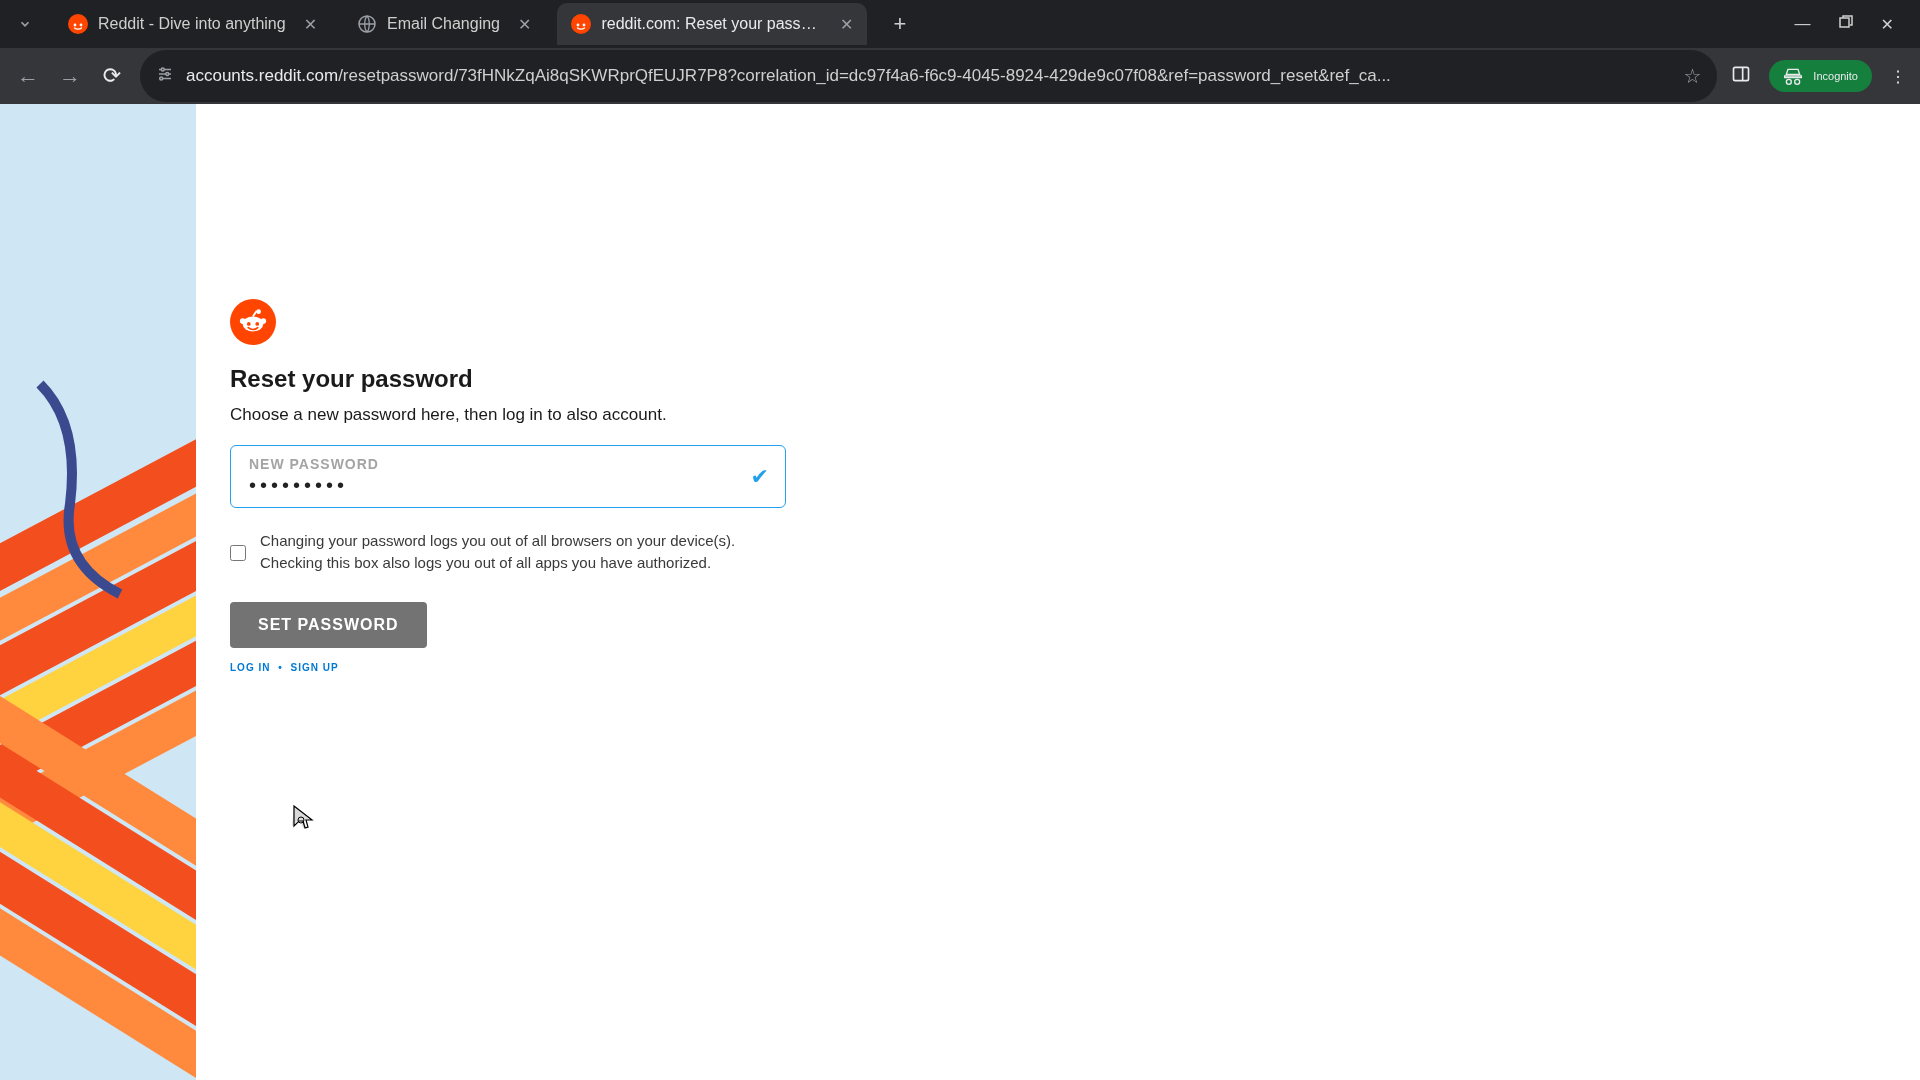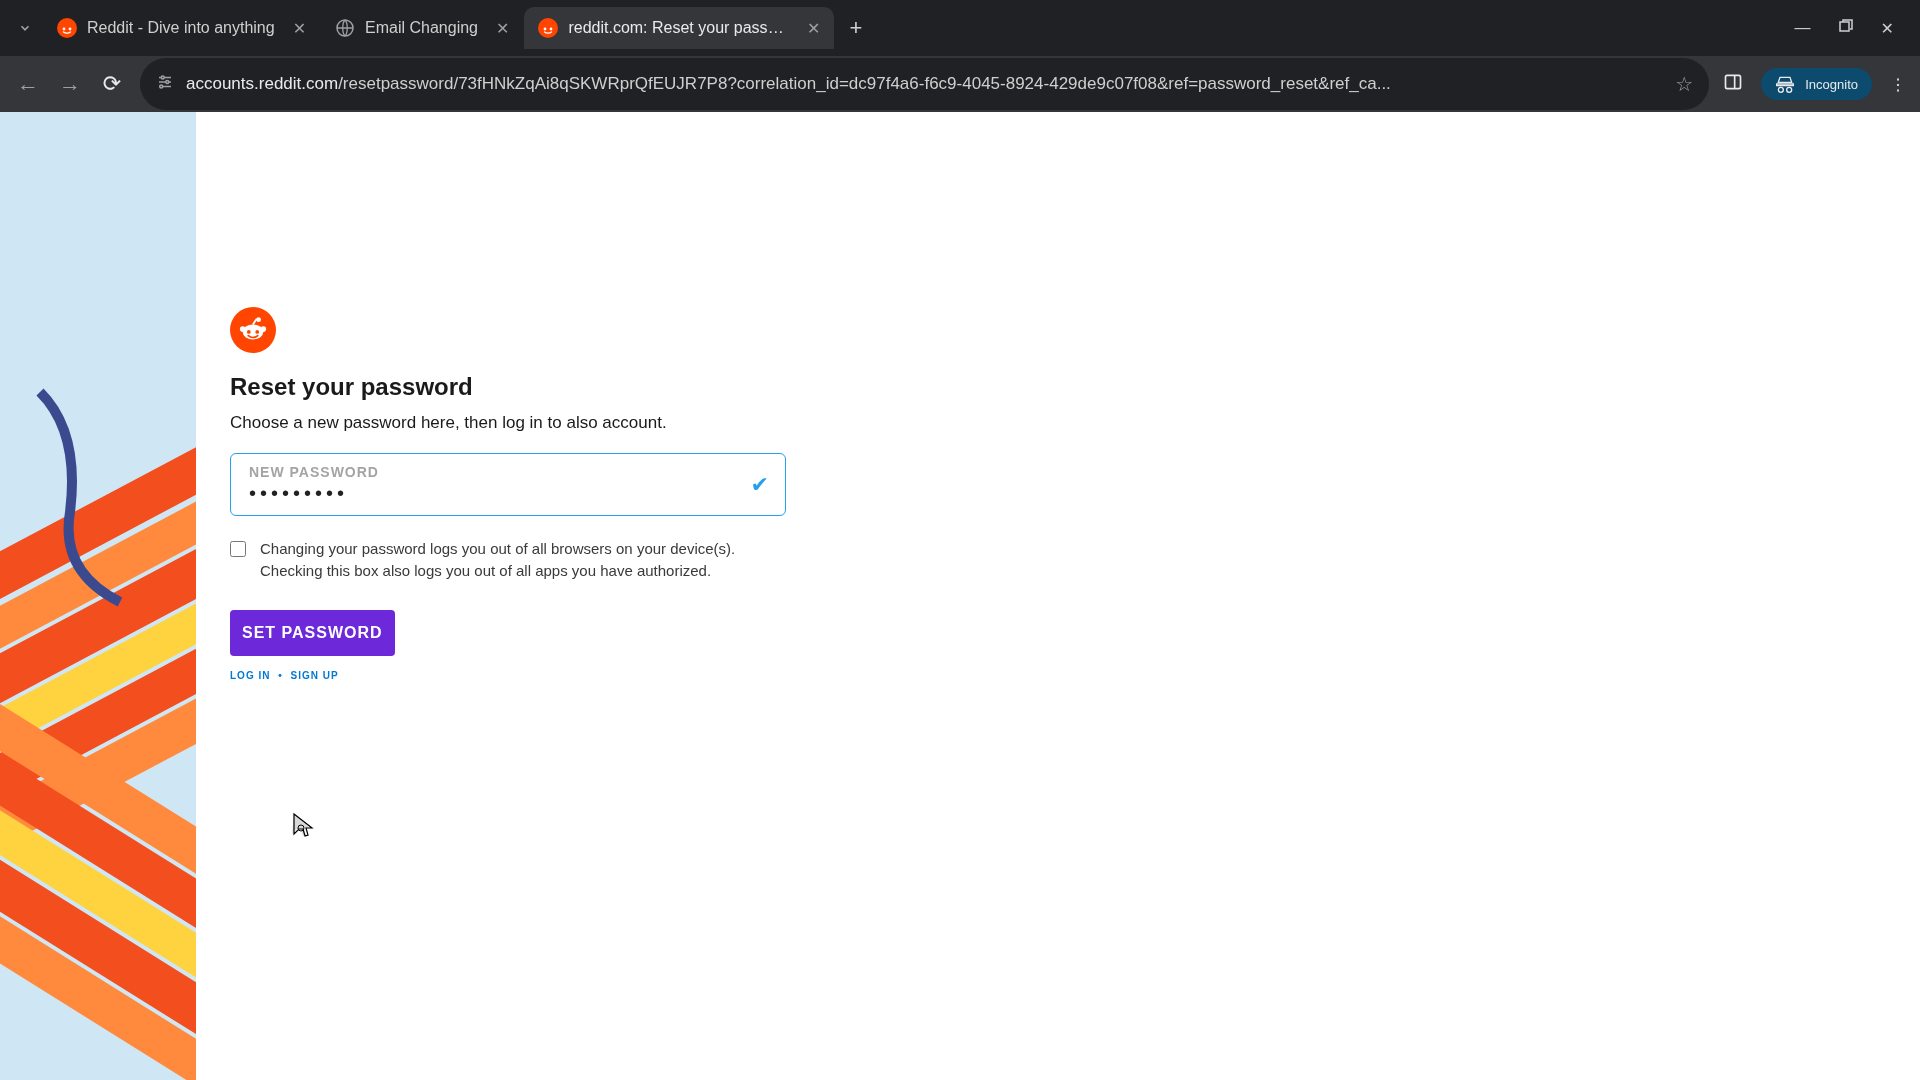--- a/index.html
+++ b/index.html
@@ -1,62 +1,62 @@
 <!DOCTYPE html>
 <html><head>
 <meta charset="utf-8">
 <style>
   * { box-sizing: border-box; margin: 0; padding: 0; }
   body { font-family: "Segoe UI", Arial, sans-serif; background: #fff; width: 1920px; height: 1080px; overflow: hidden; }
 
   
   .chrome { background: #202124; }
-  .tabbar { display: flex; align-items: center; height: 56px; padding: 8px 8px; gap: 1px; }
+  .tabbar { display: flex; align-items: center; height: 48px; padding: 8px 8px; gap: 12px; }
   .tab-prefix { width: 34px; height: 34px; border-radius: 50%; display:flex;align-items:center;justify-content:center; color:#9aa0a6; }
   .tab { display:flex; align-items:center; gap:10px; height: 42px; padding: 0 14px; color:#cfcfcf; font-size: 16px; max-width: 310px; border-top-left-radius: 10px; border-top-right-radius: 10px; }
   .tab.active { background:#35363a; color:#e8eaed; }
   .tab .favicon { width:20px; height:20px; display:inline-flex; align-items:center; justify-content:center; }
   .tab .title { white-space: nowrap; overflow:hidden; text-overflow: ellipsis; flex:1; }
   .tab .close { color:#9aa0a6; font-size:16px; margin-left:8px; }
   .newtab { color:#cfcfcf; font-size:22px; padding:0 14px; }
   .winctrls { margin-left:auto; display:flex; gap:28px; color:#cfcfcf; padding-right:18px; font-size:16px; }
 
   .toolbar { display:flex; align-items:center; height:56px; background:#35363a; padding:0 14px; gap:14px; }
   .navbtn { color:#9aa0a6; font-size:22px; width:28px; text-align:center; }
   .navbtn.enabled { color:#e8eaed; }
   .addr { flex:1; display:flex; align-items:center; background:#202124; border-radius:28px; height:52px; padding:0 16px; gap:12px; color:#cfcfcf; font-size:17px; overflow:hidden; }
   .addr .tune { color:#9aa0a6; }
   .addr .url { white-space:nowrap; overflow:hidden; text-overflow:ellipsis; flex:1; }
   .addr .host { color:#e8eaed; }
   .addr .star { color:#9aa0a6; font-size:20px; }
   .rcluster { display:flex; align-items:center; gap:18px; color:#e8eaed; }
-  .incog-pill { display:flex; align-items:center; gap:10px; background:#0c4a6e; padding:6px 14px; border-radius:20px; font-size:13px; }
+  .incog-pill { display:flex; align-items:center; gap:10px; background:#15803d; padding:6px 14px; border-radius:20px; font-size:11px; }
 
   
   .page { position:relative; width:100%; height: calc(1080px - 104px); background:#fff; overflow:hidden; }
   .side-art { position:absolute; left:0; top:0; width:196px; height:100%; background:#cfe7f5; overflow:hidden; }
   .side-art svg { position:absolute; top:0; left:0; }
 
   .form-wrap { position:absolute; left:230px; top:195px; width:560px; }
   .reddit-logo { width:46px; height:46px; border-radius:50%; background:#ff4500; display:flex; align-items:center; justify-content:center; margin-bottom:20px; }
   .reddit-logo svg { width:30px; height:30px; }
   h1.title { font-size:24px; font-weight:600; color:#1a1a1b; margin-bottom:12px; }
   p.sub { font-size:17px; color:#1a1a1b; margin-bottom:20px; }
 
   .field { position:relative; width:556px; border:1px solid #ccc; border-radius:6px; padding:10px 46px 10px 18px; margin-bottom:22px; background:#fff; }
   .field.valid { border-color:#24a0ed; }
   .field label { display:block; font-size:14px; letter-spacing:1px; color:#a5a4a4; font-weight:700; text-transform:uppercase; }
   .field input { border:none; outline:none; font-size:20px; letter-spacing:4px; color:#222; width:100%; padding-top:2px; background:transparent; font-family:inherit; }
   .field .check { position:absolute; right:16px; top:50%; transform:translateY(-50%); color:#24a0ed; font-size:22px; }
 
-  .chk-row { display:flex; gap:14px; width:540px; margin-top:4px; margin-bottom:28px; }
+  .chk-row { display:flex; gap:14px; width:540px; margin-top:4px; margin-bottom:28px;align-items:center; }
   .chk-row input[type=checkbox] { width:16px; height:16px; margin-top:3px; flex-shrink:0; }
   .chk-row label { font-size:15px; line-height:1.45; color:#3a3a3a; }
 
-  .submit { background:#6d28d9; color:#fff; border:none; font-weight:800; letter-spacing:1px; font-size:16px; padding:14px 12px; border-radius:4px; cursor:pointer; }
+  .submit { background:#737373; color:#fff; border:none; font-weight:800; letter-spacing:1px; font-size:16px; padding:14px 28px; border-radius:4px; cursor:pointer; }
   .alt-links { margin-top:14px; font-size:10px; font-weight:800; letter-spacing:1px; color:#0079d3; }
   .alt-links a { color:#0079d3; text-decoration:none; }
   .alt-links .dot { color:#0079d3; margin:0 4px; }
 
   .cursor { position:absolute; left:290px; top:700px; pointer-events:none; }
 </style>
 </head>
 <body>
 
 <div class="chrome">

